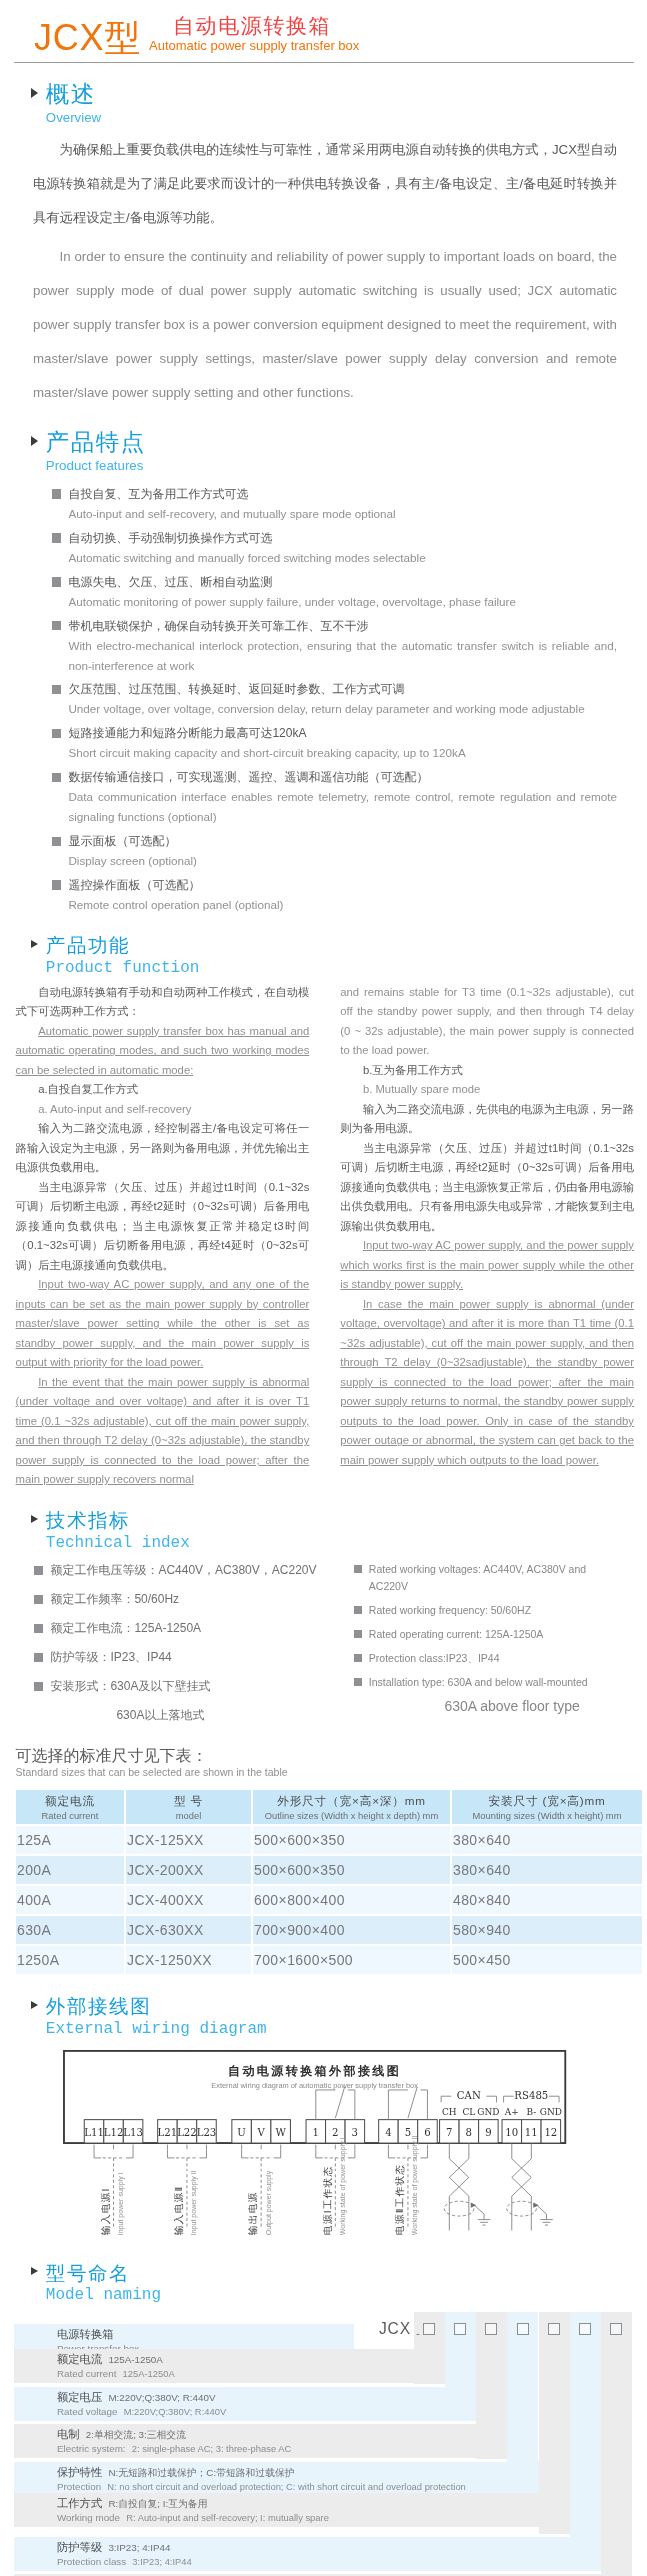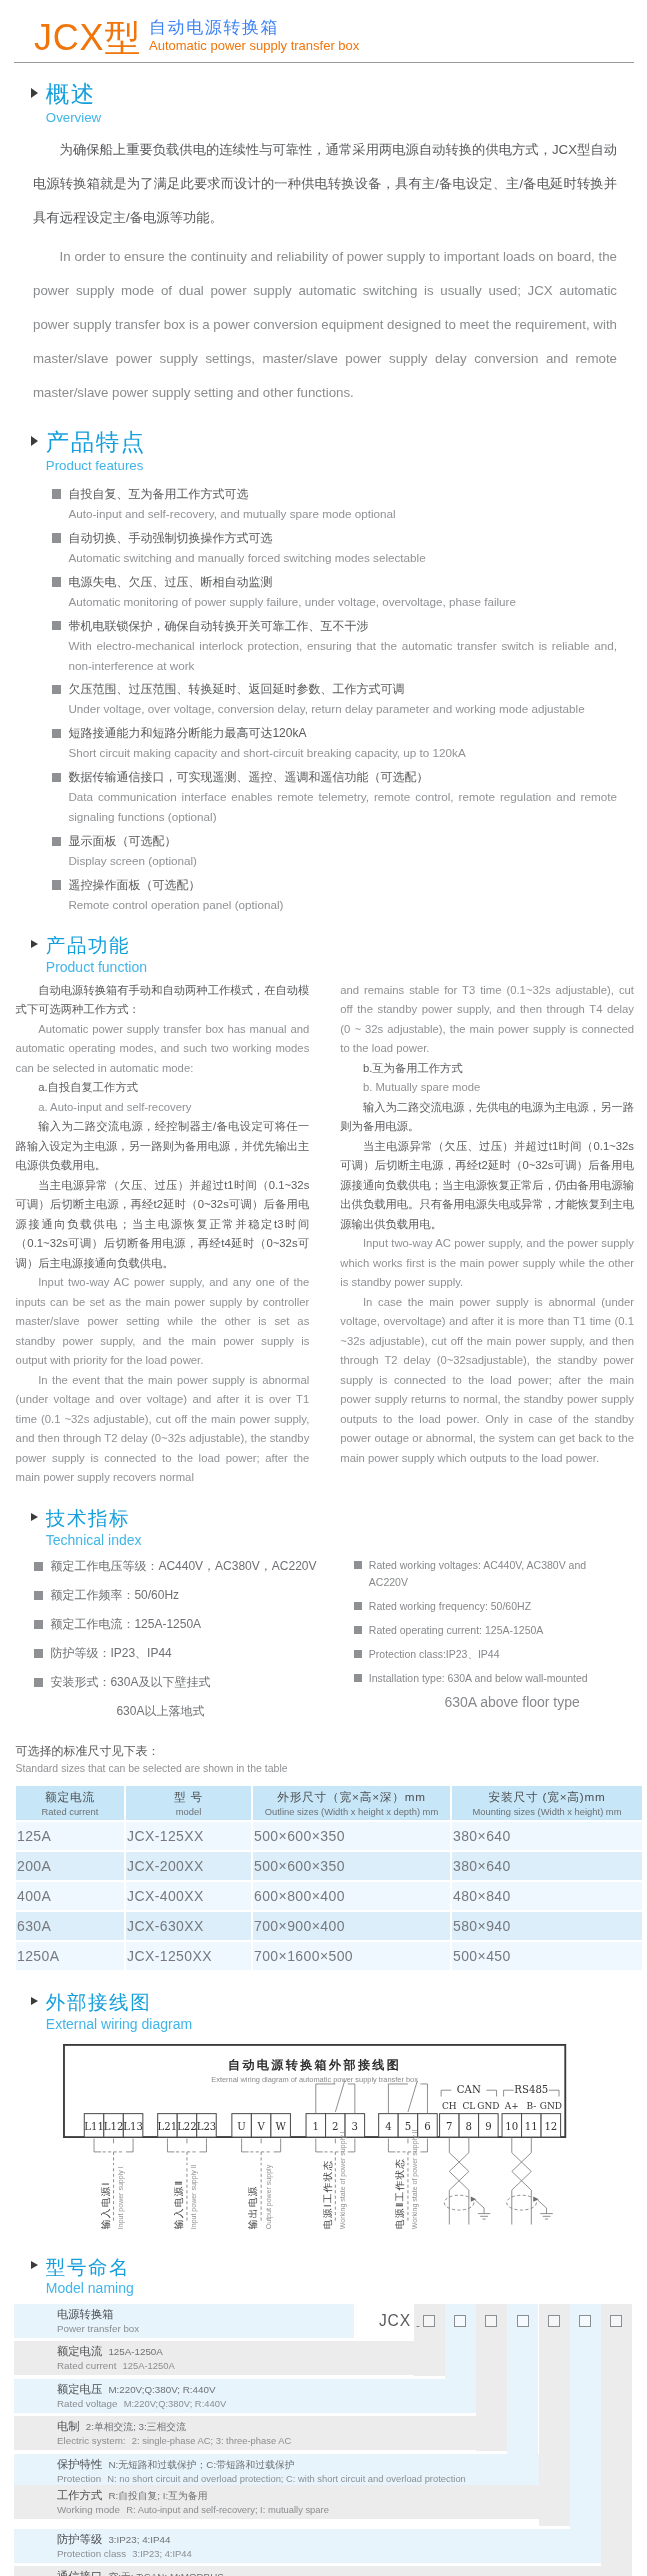--- a/index.html
+++ b/index.html
@@ -3,71 +3,71 @@
 <meta charset="utf-8">
 <style>
   html,body{margin:0;padding:0;background:#fff;}
   body{width:648px;font-family:"Liberation Sans",sans-serif;-webkit-font-smoothing:antialiased;}
   .page{width:648px;min-height:2576px;overflow:hidden;position:relative;background:#fff;}
 
   
   .hdr{display:flex;align-items:flex-end;padding:19px 14px 0 34px;height:56px;box-sizing:border-box;}
   .hdr-model{font-size:36px;color:#f0750a;letter-spacing:0.8px;line-height:1;font-weight:400;}
   .hdr-right{margin-left:7.8px;padding-bottom:1.6px;}
-  .hdr-cn{font-size:17px;color:#3b82f6;letter-spacing:1.6px;line-height:1.2;}
+  .hdr-cn{font-size:21px;color:#ef4444;letter-spacing:1.6px;line-height:1.2;margin-left:24px;}
   .hdr-en{font-size:13px;color:#f0750a;line-height:1.25;}
   .divider{height:0.8px;background:#9a9a9a;margin:5.5px 14px 0 14px;}
 
   
   .sec-head{display:flex;align-items:flex-start;margin:20px 14px 0 31px;}
   .sec-head .arrow{width:0;height:0;border-left:7.8px solid #3b3b3b;border-top:5px solid transparent;border-bottom:5px solid transparent;margin:6.2px 7.8px 0 0;flex:none;}
   .sec-head h2{margin:0;font-size:23.4px;font-weight:400;color:#149fdc;letter-spacing:1.6px;line-height:1.1;}
   .sec-head .sec-sub{font-size:13.3px;color:#3fb5e9;margin-top:2.3px;}
   .sec-head.sm h2{font-size:19.5px;}
-  .sec-head.sm .sec-sub{font-size:14px;}
+  .sec-head.sm .sec-sub{font-size:16px;font-family:Liberation Mono, monospace;}
   .sec-head.sm .arrow{border-left-width:7px;border-top-width:4.7px;border-bottom-width:4.7px;margin-top:4.7px;}
 
   
   .para{margin:7.8px 31px 0 33px;text-align:justify;}
   .para.cn{font-size:13.3px;line-height:34px;color:#595a5c;text-indent:2em;margin-top:7.8px;}
   .para.en{font-size:13.3px;line-height:34px;color:#8a8c8e;text-indent:2em;margin-top:4.7px;}
 
   
   .feat-list{margin:11px 31px 0 52px;}
   .feat-item{margin-bottom:3.9px;}
   .feat-cn{font-size:12px;color:#57585a;line-height:20px;display:flex;align-items:flex-start;}
   .sq-bullet{width:9.4px;height:9.4px;background:#8e9093;flex:none;margin:5.5px 7px 0 0;}
   .feat-en{font-size:11.7px;color:#909295;line-height:20px;margin-left:16.4px;text-align:justify;}
 
   
   .func-cols{display:flex;margin:6.2px 14px 0 15.6px;}
   .func-col{width:295px;}
   .func-col.left{margin-right:31px;}
   .fp{margin:0;font-size:11.3px;line-height:19.5px;text-align:justify;}
   .fp.cn{color:#595a5c;text-indent:2em;}
-  .fp.en{color:#8f9194;text-indent:2em;}
+  .fp.en{color:#8f9194;text-indent:2em;text-decoration:underline;}
   .fp.en0{color:#8f9194;text-indent:0;}
   .fp.cnsub{color:#595a5c;text-indent:2em;text-align:left;}
   .fp.ensub{color:#8f9194;text-indent:2em;text-align:left;}
 
   
   .tech-cols{display:flex;margin:9.4px 14px 0 34px;}
   .tech-left{width:320px;}
   .tech-right{width:273px;}
   .tech-item{display:flex;align-items:flex-start;margin-bottom:10px;}
   .tech-left .tech-item{font-size:12px;color:#6e7073;line-height:19px;}
   .tech-right .tech-item{font-size:10.5px;color:#86888b;line-height:17px;margin-bottom:7px;}
   .tech-item .sq-bullet{margin-top:4.7px;}
   .tech-right .sq-bullet{width:7.8px;height:7.8px;margin-top:3.9px;}
   .tech-cont{margin-left:16.4px;}
   .tech-left .tech-cont{font-size:12px;color:#6e7073;line-height:19px;padding-left:66px;margin-bottom:10px;}
   .tech-right .tech-cont{font-size:14px;color:#86888b;line-height:17px;padding-left:74px;margin-bottom:7px;}
 
   
-  .intro-cn{margin:11px 14px 0 15.6px;font-size:12px;color:#595a5c;line-height:19px;}
+  .intro-cn{margin:11px 14px 0 15.6px;font-size:16px;color:#595a5c;line-height:19px;}
   .intro-en{margin:0 14px 0 15.6px;font-size:10.5px;color:#8f9194;line-height:15.6px;}
   table.sizes{margin:7.8px 0 0 14px;border-collapse:separate;border-spacing:2.3px;width:620px;table-layout:fixed;}
   table.sizes th{background:#c7e7f8;font-weight:400;padding:3.9px 1.6px 3.1px 1.6px;}
   table.sizes th .h-cn{font-size:11.7px;color:#4d4f52;letter-spacing:0.8px;}
   table.sizes th .h-en{font-size:9.4px;color:#6e7073;margin-top:0.8px;}
   table.sizes td{height:26px;text-align:left;font-size:14px;color:#77797c;letter-spacing:0.4px;}
   table.sizes tr.odd td{background:#eef8fe;}
   table.sizes tr.even td{background:#dbeefa;}
 
   
@@ -509,21 +509,21 @@
   </div>
   <div class="naming-box">
     <span class="nm-prefix">JCX</span>
   <div class="nm-strip c-gray" style="left: 400px; width: 31px; height: 72px;"></div>
       <div class="nm-strip c-blue" style="left: 431px; width: 31px; height: 109px;"></div>
       <div class="nm-strip c-gray" style="left: 462px; width: 31px; height: 147px;"></div>
       <div class="nm-strip c-blue" style="left: 493px; width: 31px; height: 184px;"></div>
       <div class="nm-strip c-gray" style="left: 525px; width: 31px; height: 222px;"></div>
       <div class="nm-strip c-blue" style="left: 556px; width: 31px; height: 259px;"></div>
       <div class="nm-strip c-gray" style="left: 587px; width: 31px; height: 297px;"></div>
-      <div class="nm-row c-blue" style="top: 0px; width: 340px;">
+      <div class="nm-row c-blue" style="top: 12px; width: 340px;">
         <div class="nm-cn">电源转换箱</div>
         <div class="nm-en">Power transfer box</div>
       </div>
       <div class="nm-row c-gray" style="top: 37px; width: 431px;">
         <div class="nm-cn">额定电流<span class="val">125A-1250A</span></div>
         <div class="nm-en">Rated current<span class="val">125A-1250A</span></div>
       </div>
       <div class="nm-row c-blue" style="top: 75px; width: 462px;">
         <div class="nm-cn">额定电压<span class="val">M:220V;Q:380V; R:440V</span></div>
         <div class="nm-en">Rated voltage<span class="val">M:220V;Q:380V; R:440V</span></div>

